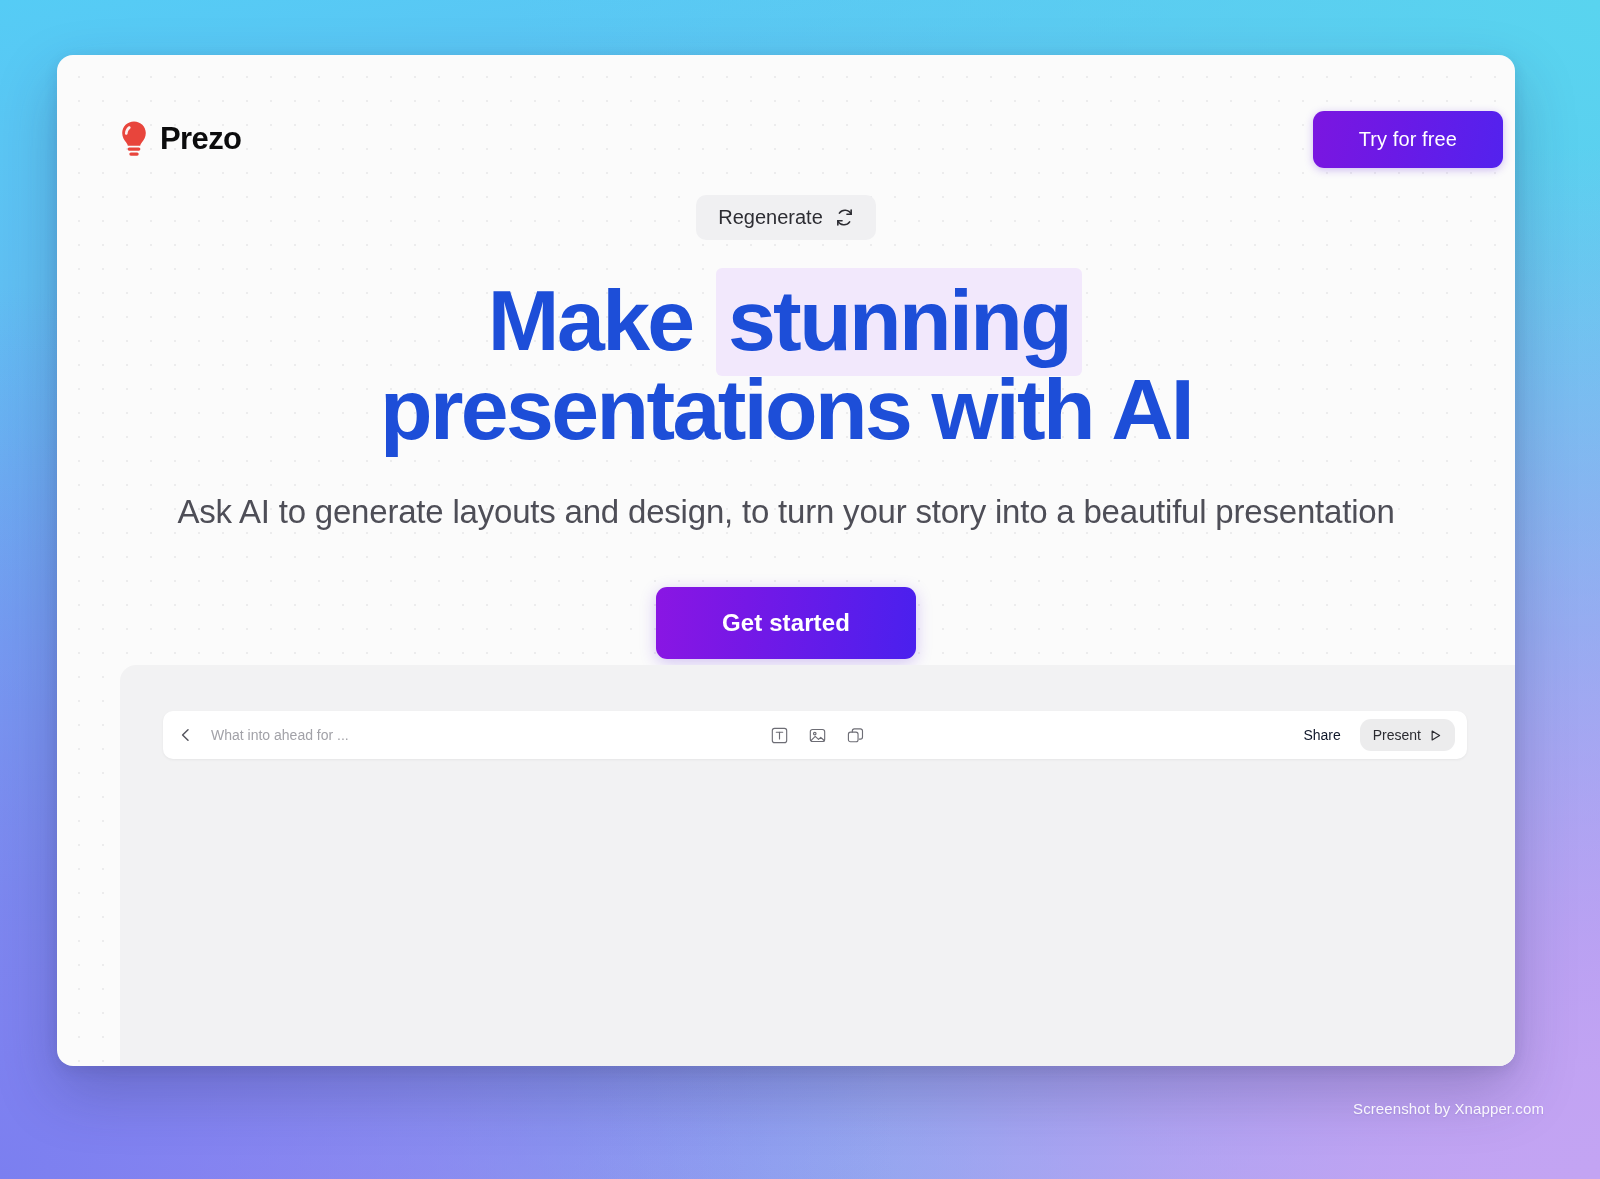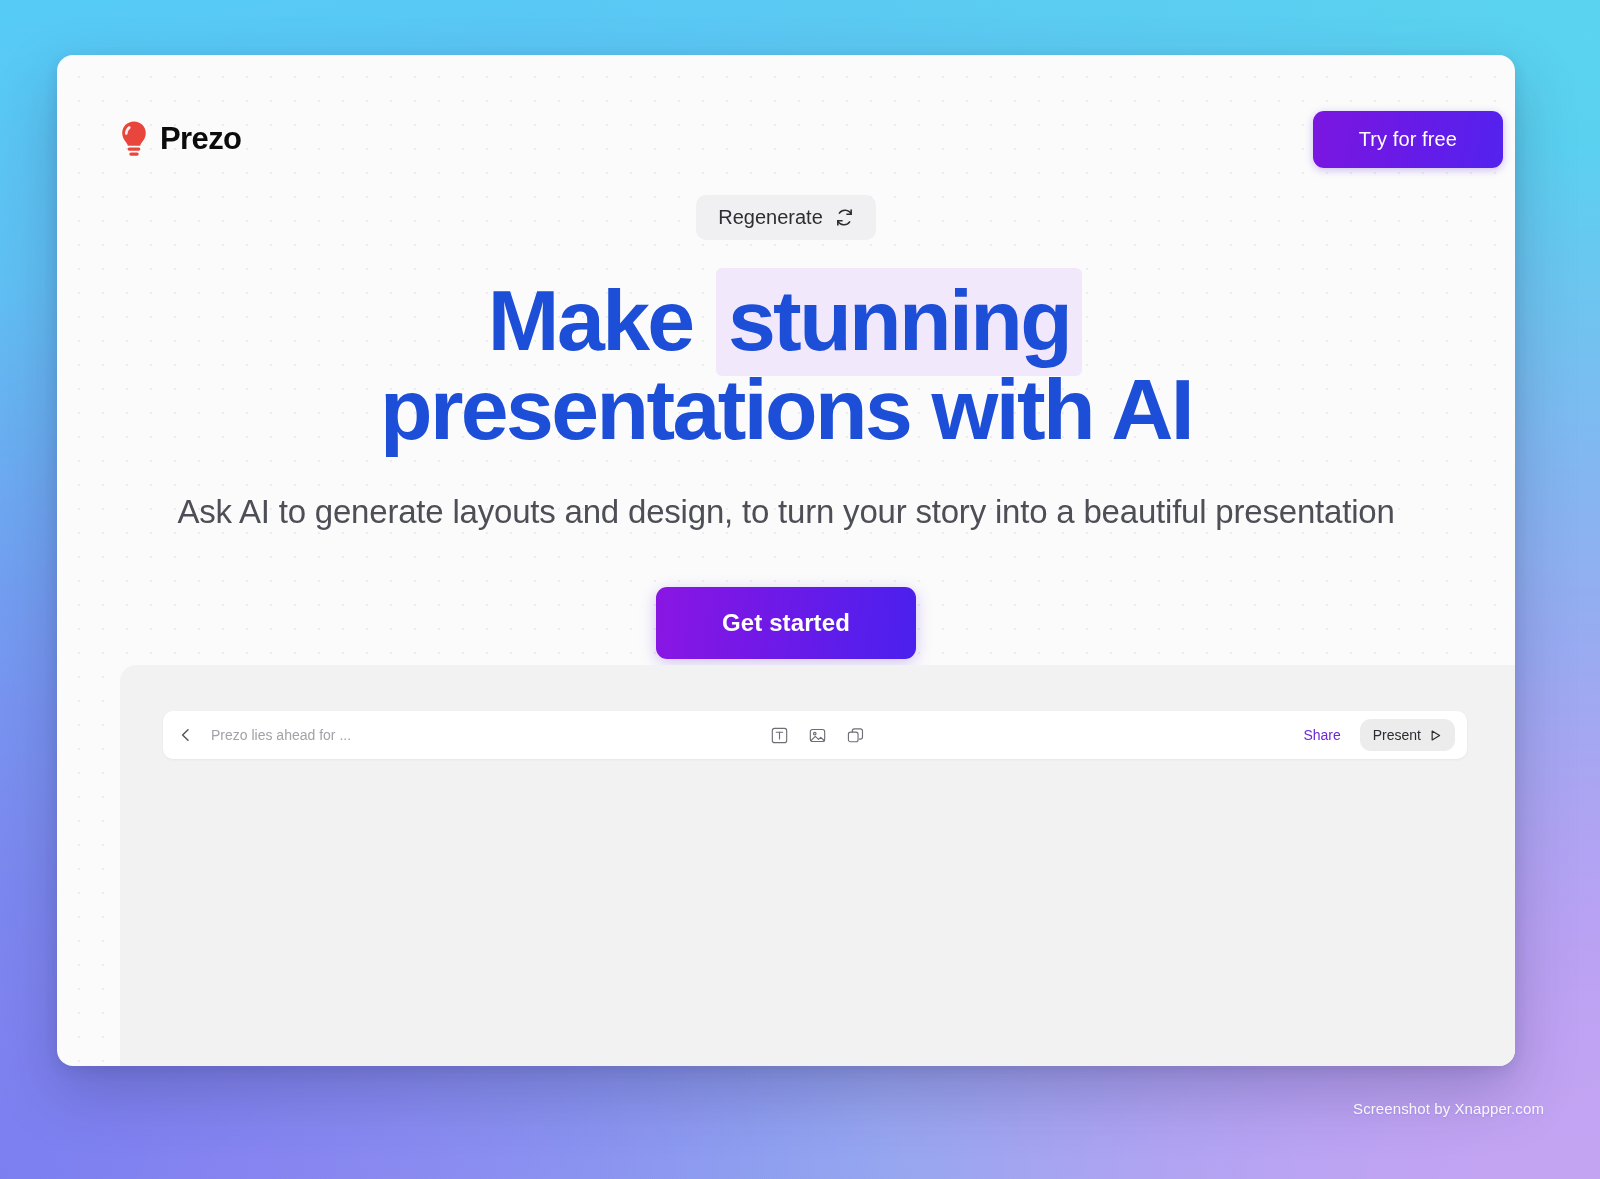--- a/index.html
+++ b/index.html
@@ -204,21 +204,21 @@
     display: flex;
     align-items: center;
     gap: 4px;
     padding-right: 12px;
     flex: 1 1 0;
     justify-content: flex-end;
   }
   .share-btn {
     font-family: "Liberation Sans", sans-serif;
     font-size: 14px;
-    color: #6d28d9;
+    color: #0f172a;
     background: transparent;
     border: none;
     border-radius: 7px;
     padding: 8px 15px;
     cursor: pointer;
   }
   .present-btn {
     font-family: "Liberation Sans", sans-serif;
     font-size: 14px;
     color: #2b2b31;
@@ -295,21 +295,21 @@
   </div>
 
   <div class="preview-panel">
 
     <div class="toolbar">
 
       <div class="tb-left">
         <svg class="chev-icon" viewBox="0 0 14 14" fill="none" stroke="#56565e" stroke-width="1.5" stroke-linecap="round" stroke-linejoin="round">
           <polyline points="9,1.8 3.6,7 9,12.2"></polyline>
         </svg>
-        <span class="doc-title">Prezo lies ahead for ...</span>
+        <span class="doc-title">What into ahead for ...</span>
       </div>
 
       <div class="tb-center">
         <svg class="tool-icon" viewBox="0 0 18 18" fill="none" stroke="#6d6d75" stroke-width="1.2" stroke-linecap="round" stroke-linejoin="round">
           <rect x="1.4" y="1.4" width="15.2" height="15.2" rx="2.4"></rect>
           <line x1="5.6" y1="5.6" x2="12.4" y2="5.6"></line>
           <line x1="9" y1="5.6" x2="9" y2="12.6"></line>
         </svg>
 
         <svg class="tool-icon" viewBox="0 0 18 18" fill="none" stroke="#6d6d75" stroke-width="1.2" stroke-linecap="round" stroke-linejoin="round">

